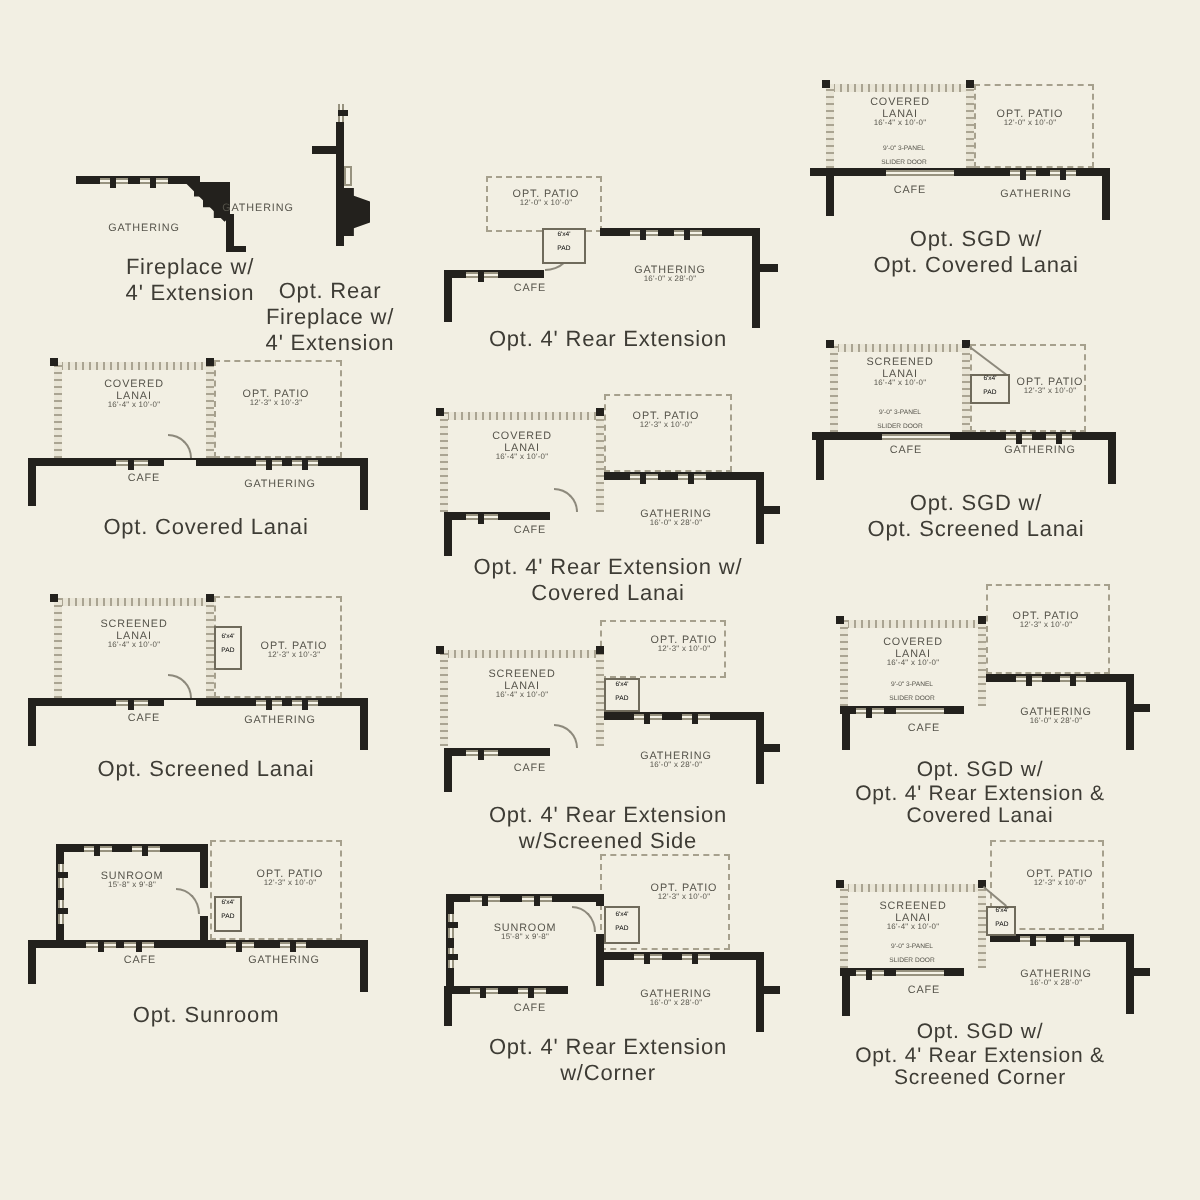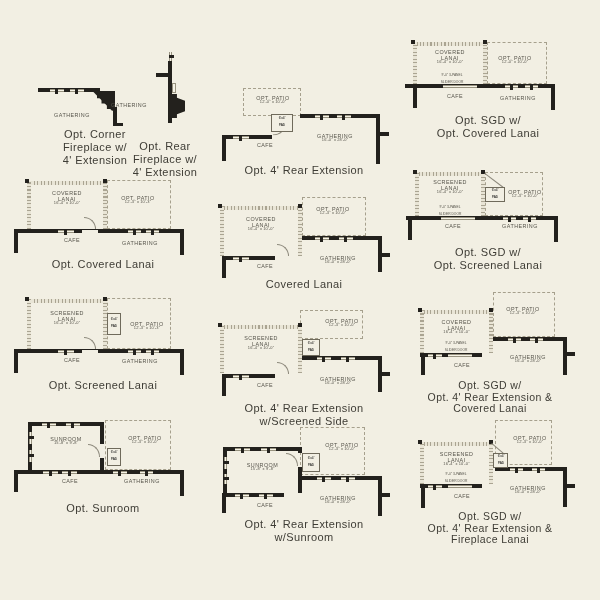--- a/index.html
+++ b/index.html
@@ -40,21 +40,20 @@
   <i class="win" style="left:20px;top:6.5px;width:14px"></i>
   <i class="win" style="left:40px;top:6.5px;width:14px"></i>
   <i class="wall" style="left:66px;top:7px;width:27px;height:4px;transform:rotate(45deg);transform-origin:0 0"></i>
   <i class="blob" style="left:67px;top:9px;width:18px;height:18px;clip-path:polygon(100% 0,100% 100%,55% 100%,55% 70%,25% 70%,25% 40%,0 40%,0 0)"></i>
   <i class="wall" style="left:83px;top:25px;width:4px;height:19px"></i>
   <i class="wall" style="left:85px;top:41px;width:8px;height:3px"></i>
   <div class="lbl" style="left:12px;top:30px;width:60px">
       <span class="lname">GATHERING</span>
     </div>
   <div class="title" style="left:0;top:46px;width:130px">
-    <div>Opt. Corner</div>
     <div>Fireplace w/</div>
     <div>4' Extension</div>
   </div>
 </div>
 
 <div class="plan" style="left:100px;top:52px;width:130px;height:135px">
   <i class="wv" style="left:68.5px;top:0;height:9px"></i>
   <i class="wall" style="left:68px;top:9px;width:4px;height:62px"></i>
   <i class="wall" style="left:56px;top:21px;width:12px;height:4px"></i>
   <i class="ledge" style="left:72px;top:31px;width:4px;height:10px"></i>
@@ -242,20 +241,21 @@
     <span class="ldims">12'-3" x 10'-0"</span>
   </div>
   <div class="lbl" style="left:28px;top:67px;width:44px">
       <span class="lname">CAFE</span>
     </div>
   <div class="lbl" style="left:95px;top:59px;width:56px">
     <span class="lname">GATHERING</span>
     <span class="ldims">16'-0" x 28'-0"</span>
   </div>
   <div class="title" style="left:0;top:82px;width:178px">
+    <div>Opt. 4' Rear Extension w/</div>
     <div>Covered Lanai</div>
   </div>
 </div>
 
 <div class="plan" style="left:215px;top:310px;width:178px;height:120px">
   <i class="dash" style="left:85px;top:0;width:63px;height:29px"></i>
   <i class="hh" style="left:5px;top:15px;width:82px;height:4px"></i>
   <i class="hv" style="left:5px;top:15px;width:4px;height:48px"></i>
   <i class="hv" style="left:83px;top:15px;width:4px;height:48px"></i>
   <i class="post" style="left:3px;top:13px"></i>
@@ -330,21 +330,21 @@
   </div>
   <div class="lbl" style="left:28px;top:78px;width:44px">
       <span class="lname">CAFE</span>
     </div>
   <div class="lbl" style="left:95px;top:71px;width:56px">
     <span class="lname">GATHERING</span>
     <span class="ldims">16'-0" x 28'-0"</span>
   </div>
   <div class="title" style="left:0;top:94px;width:178px">
     <div>Opt. 4' Rear Extension</div>
-    <div>w/Sunroom</div>
+    <div>w/Corner</div>
   </div>
 </div>
 
 <div class="plan" style="left:402px;top:36px;width:172px;height:102px">
   <i class="hh" style="left:11px;top:6px;width:74px;height:4px"></i>
   <i class="hv" style="left:11px;top:6px;width:4px;height:42px"></i>
   <i class="hv" style="left:81px;top:6px;width:4px;height:42px"></i>
   <i class="post" style="left:9px;top:4px"></i>
   <i class="post" style="left:81px;top:4px"></i>
   <i class="dash" style="left:85px;top:6px;width:60px;height:42px"></i>
@@ -502,15 +502,15 @@
   <div class="lbl" style="left:38px;top:77px;width:44px">
       <span class="lname">CAFE</span>
     </div>
   <div class="lbl" style="left:98px;top:69px;width:56px">
     <span class="lname">GATHERING</span>
     <span class="ldims">16'-0" x 28'-0"</span>
   </div>
   <div class="title sm" style="left:0;top:95px;width:176px">
     <div>Opt. SGD w/</div>
     <div>Opt. 4' Rear Extension &amp;</div>
-    <div>Fireplace Lanai</div>
+    <div>Screened Corner</div>
   </div>
 </div>
 
 </body></html>

